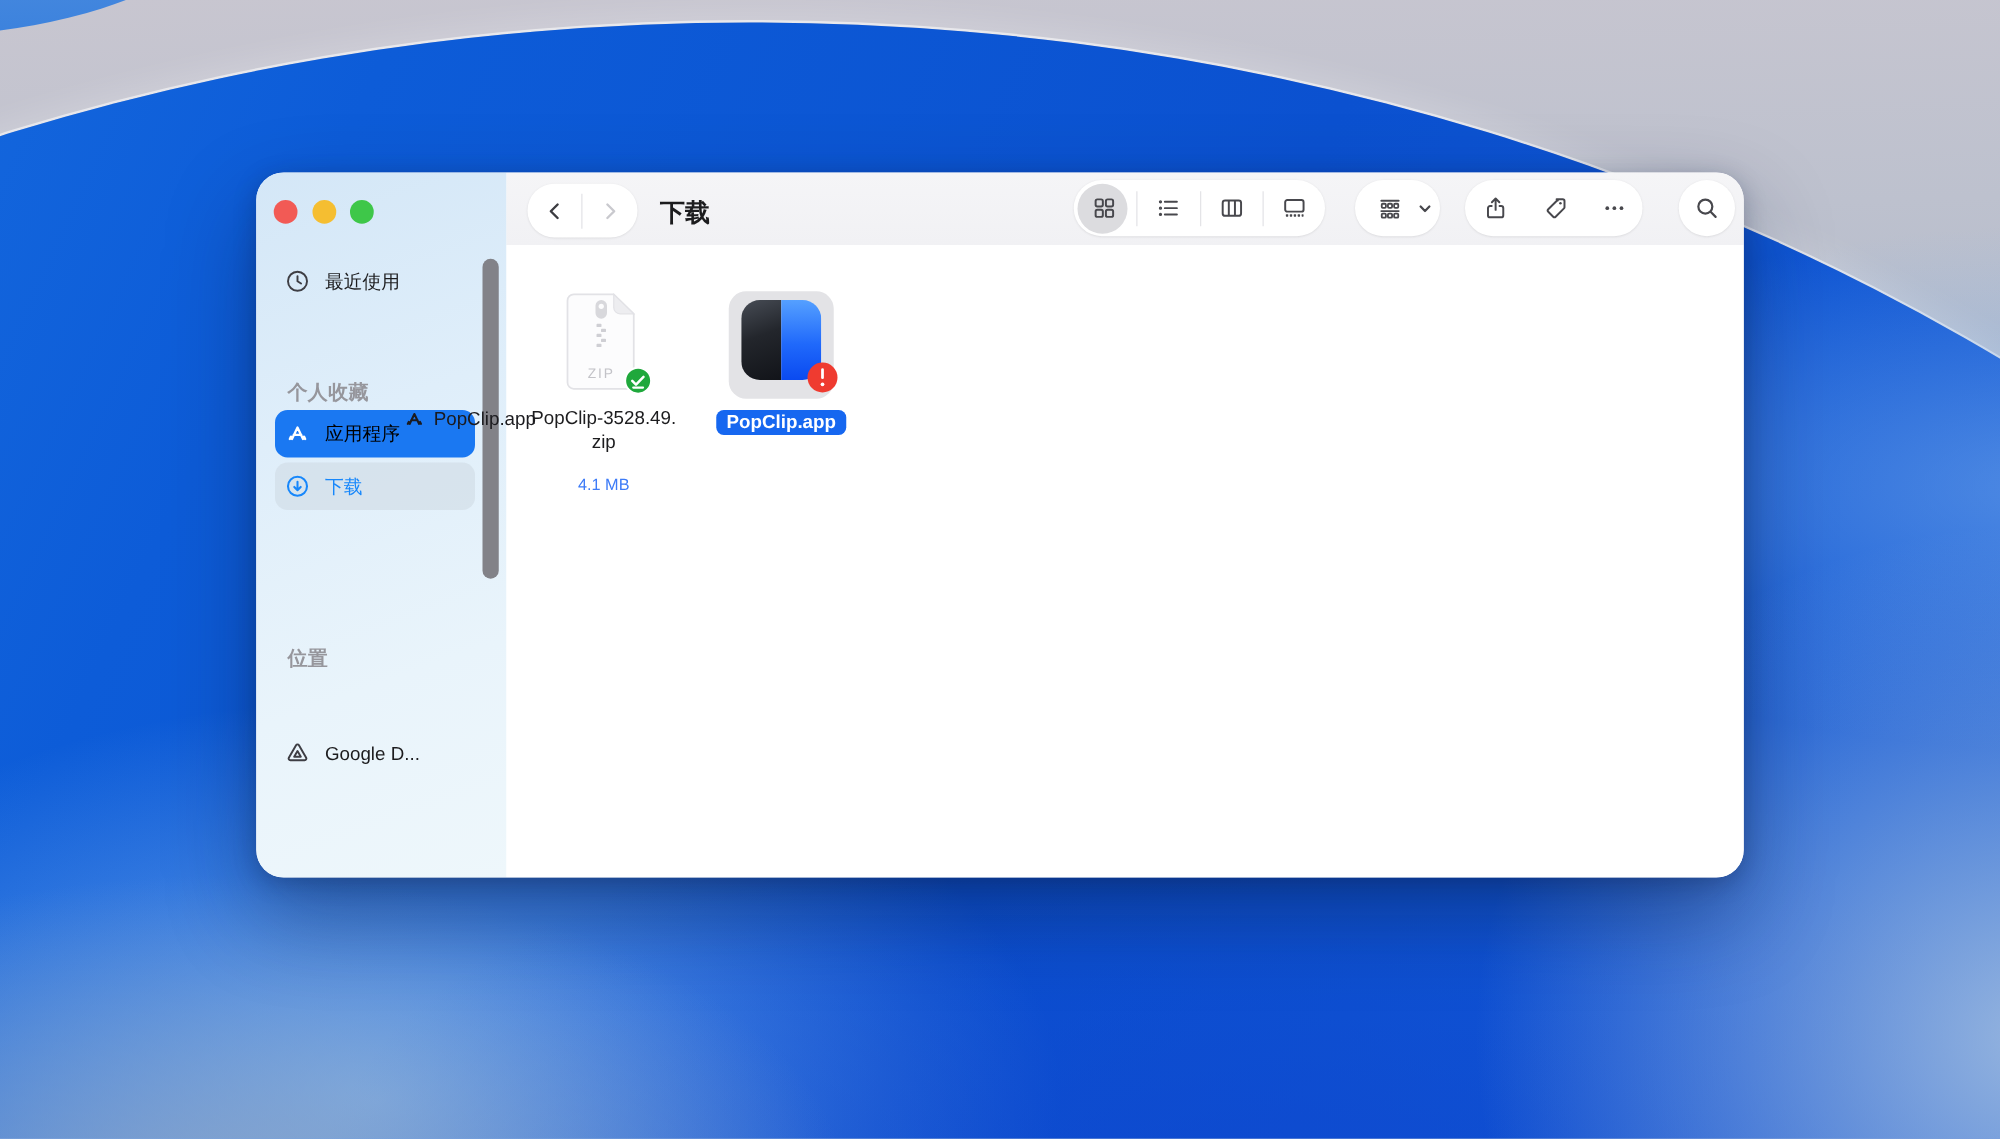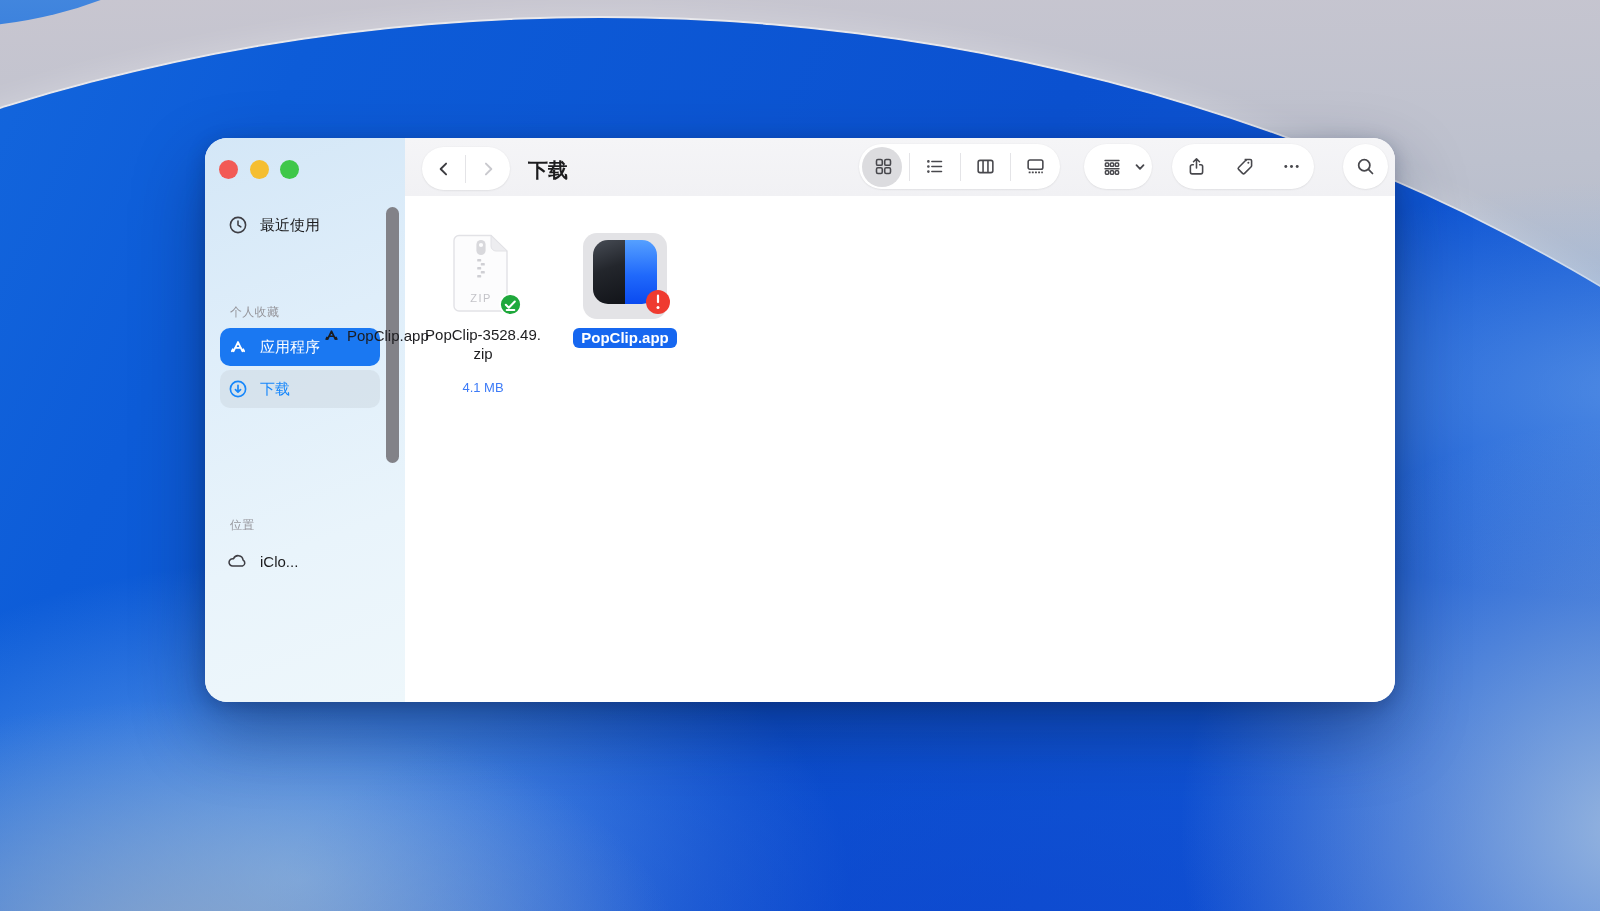--- a/index.html
+++ b/index.html
@@ -36,22 +36,22 @@
   .tl{position:absolute;width:19px;height:19px;border-radius:50%;top:22px;}
   .tl.red{left:14px;background:#f25a55;}
   .tl.yellow{left:45px;background:#f5be31;}
   .tl.green{left:75px;background:#3ec749;}
   
   .side-row{position:absolute;left:15px;width:160px;height:38px;border-radius:10px;
     display:flex;align-items:center;color:#1c1c1e;font-size:15px;}
   .side-row .sicon{width:22px;height:22px;margin-left:7px;margin-right:11px;flex:0 0 auto;display:flex;align-items:center;justify-content:center;}
   .side-row .slabel{white-space:nowrap;text-align:center;}
   .side-row .cloudbadge{margin-left:auto;margin-right:10px;width:22px;height:16px;}
-  .side-head{position:absolute;left:25px;font-size:12px;font-weight:400;color:#96969c;letter-spacing:.3px;}
-  .row-apps{background:#1a78f2;color:#ffffff;}
+  .side-head{position:absolute;left:25px;font-size:16px;font-weight:700;color:#96969c;letter-spacing:.3px;}
+  .row-apps{background:#1a78f2;color:#000000;}
   .row-dl{background:rgba(205,216,226,.55);color:#1787fb;}
   .sicon svg{display:block;}
   .side-scrollbar{position:absolute;left:181px;top:69px;width:13px;height:256px;border-radius:7px;background:#828288;}
   
   .pill{position:absolute;background:#fff;border-radius:22.5px;box-shadow:0 0.5px 2px rgba(0,0,0,.10);display:flex;align-items:center;}
   .tool-ic{display:flex;align-items:center;justify-content:center;}
   .seg-div{width:1px;height:28px;background:#e4e4e7;}
   .seg-sel{position:absolute;left:2.5px;top:2.5px;width:40px;height:40px;border-radius:50%;background:#dcdcdf;}
   .win-title{position:absolute;font-size:20px;font-weight:700;color:#1c1c1e;white-space:nowrap;}
   
@@ -115,29 +115,30 @@
                 <path d="M12 8v7M9.2 12.6L12 15.4l2.8-2.8"></path>
               </svg>
           </span>
           <span class="slabel">下载</span>
         </div>
 
 
 
         <div class="side-head" style="top:379px;">位置</div>
 
-        <div class="side-row" style="top:404px;">
+
+        <div class="side-row" style="top:446px;">
           <span class="sicon">
             <svg width="22" height="22" viewBox="0 0 24 24" fill="none" stroke="#3e3e44" stroke-width="1.7" stroke-linejoin="round">
-                <path d="M6.4 17.5a4 4 0 1 1 .7-7.9 5.4 5.4 0 0 1 10.4 1.3 3.6 3.6 0 0 1-.6 6.6z"></path>
+                <path d="M12 3.8c.5 0 1 .26 1.27.73l6.3 10.9a1.47 1.47 0 0 1-1.27 2.2H5.7a1.47 1.47 0 0 1-1.27-2.2l6.3-10.9A1.47 1.47 0 0 1 12 3.8z"></path>
+                <path d="M12 9.6l2.9 5h-5.8z"></path>
               </svg>
           </span>
-          <span class="slabel">iClo...</span>
-        </div>
-
+          <span class="slabel">Google D...</span>
+        </div>
 
 
 
         <div class="side-scrollbar"></div>
       </div>
 
       <div class="pill" style="left:217px;top:9px;width:88px;height:43px;border-radius:21.5px;">
         <div class="tool-ic" style="width:43px;">
           <svg width="20" height="20" viewBox="0 0 24 24" fill="none" stroke="#3c3c41" stroke-width="2.3" stroke-linecap="round" stroke-linejoin="round">
               <path d="M14.5 5.5L8 12l6.5 6.5"></path>

